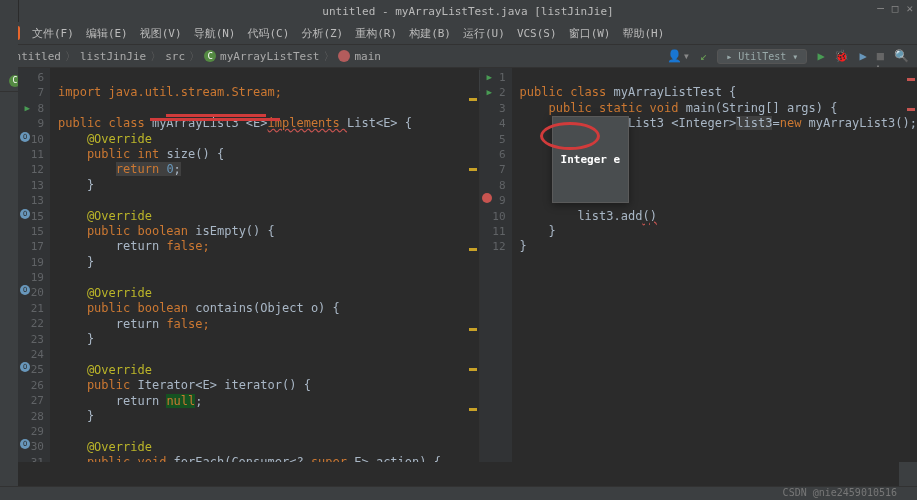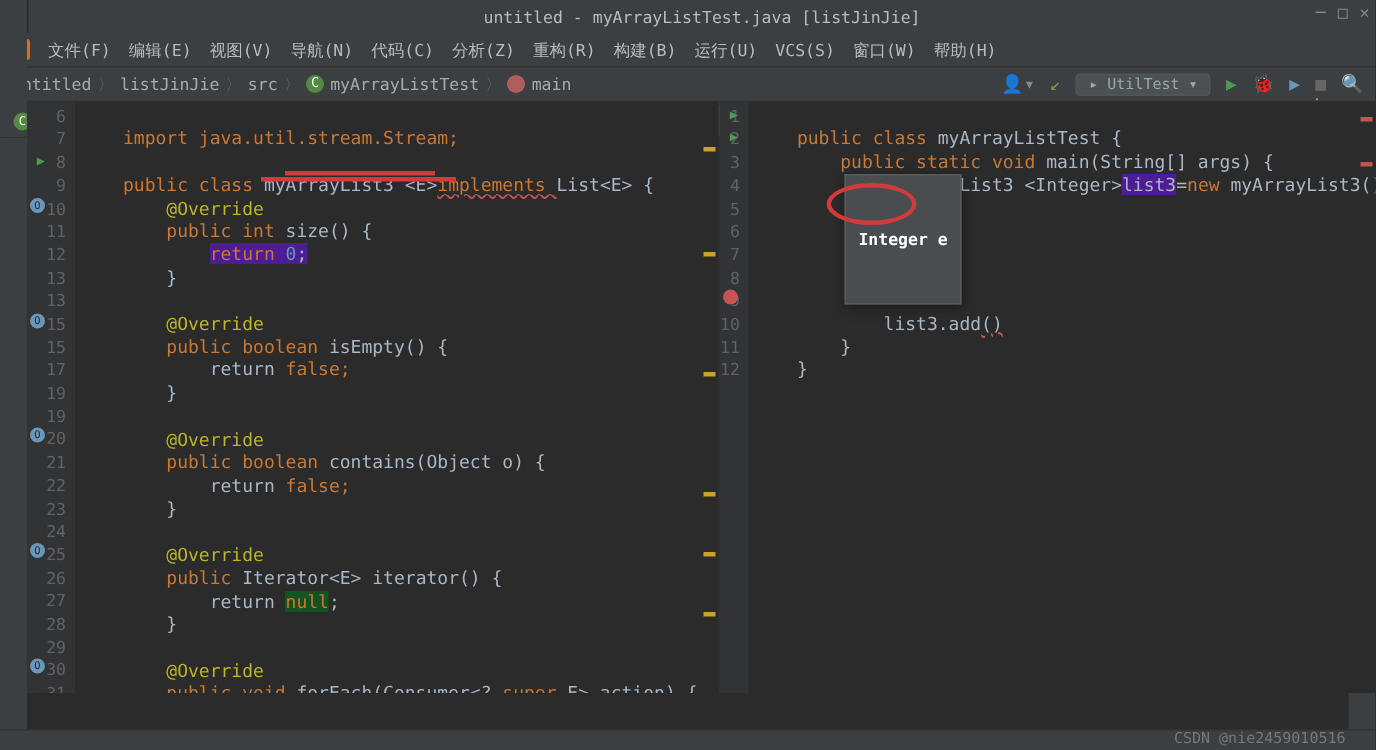--- a/index.html
+++ b/index.html
@@ -45,27 +45,27 @@
 
 
 .editor-area { position:absolute; left:18px; right:0; top:0; bottom:0; display:flex; background:#2b2b2b; overflow:hidden; }
 .pane.right .editor-area { left:0; }
 .gutter { width:32px; background:#313335; text-align:right; padding-right:6px; color:#606366; font-size:11px; line-height:15.4px; padding-top:2px; }
 .gutter .ln { height:15.4px; position:relative; }
 .gutter .ln .mark { position:absolute; left:2px; width:10px; height:10px; border-radius:50%; }
 .mark.override { background:#6897bb; font-size:7px; color:#2b2b2b; text-align:center; line-height:10px; }
 .mark.run { color:#499c54; left:0; font-size:9px; }
 .mark.err { background:#c75450; }
-.code { flex:1; padding:2px 0 0 8px; font-family:Consolas,monospace; font-size:12px; line-height:15.4px; position:relative; white-space:pre;margin-left:24px; }
+.code { flex:1; padding:2px 0 0 8px; font-family:Consolas,monospace; font-size:12px; line-height:15.4px; position:relative; white-space:pre; }
 .kw { color:#cc7832; }
 .ann { color:#bbb529; }
 .num { color:#6897bb; }
 .type { color:#a9b7c6; }
 .err-underline { text-decoration:underline wavy #c75450; }
-.hl { background:#4c1d95; }
+.hl { background:#404040; }
 .sel { background:#155221; }
 
 
 .scribble { position:absolute; border-bottom:3px solid #d13b3b; height:0; }
 .circle-ann { position:absolute; border:3px solid #d13b3b; border-radius:50%; }
 
 
 .param-popup { position:absolute; background:#494d4f; border:1px solid #5a5a5a; padding:4px 8px; font-size:11px; box-shadow:0 2px 8px rgba(0,0,0,.4); }
 .param-popup .sig1 { color:#fff; font-weight:bold; }
 .param-popup .sig2 { color:#888; }

